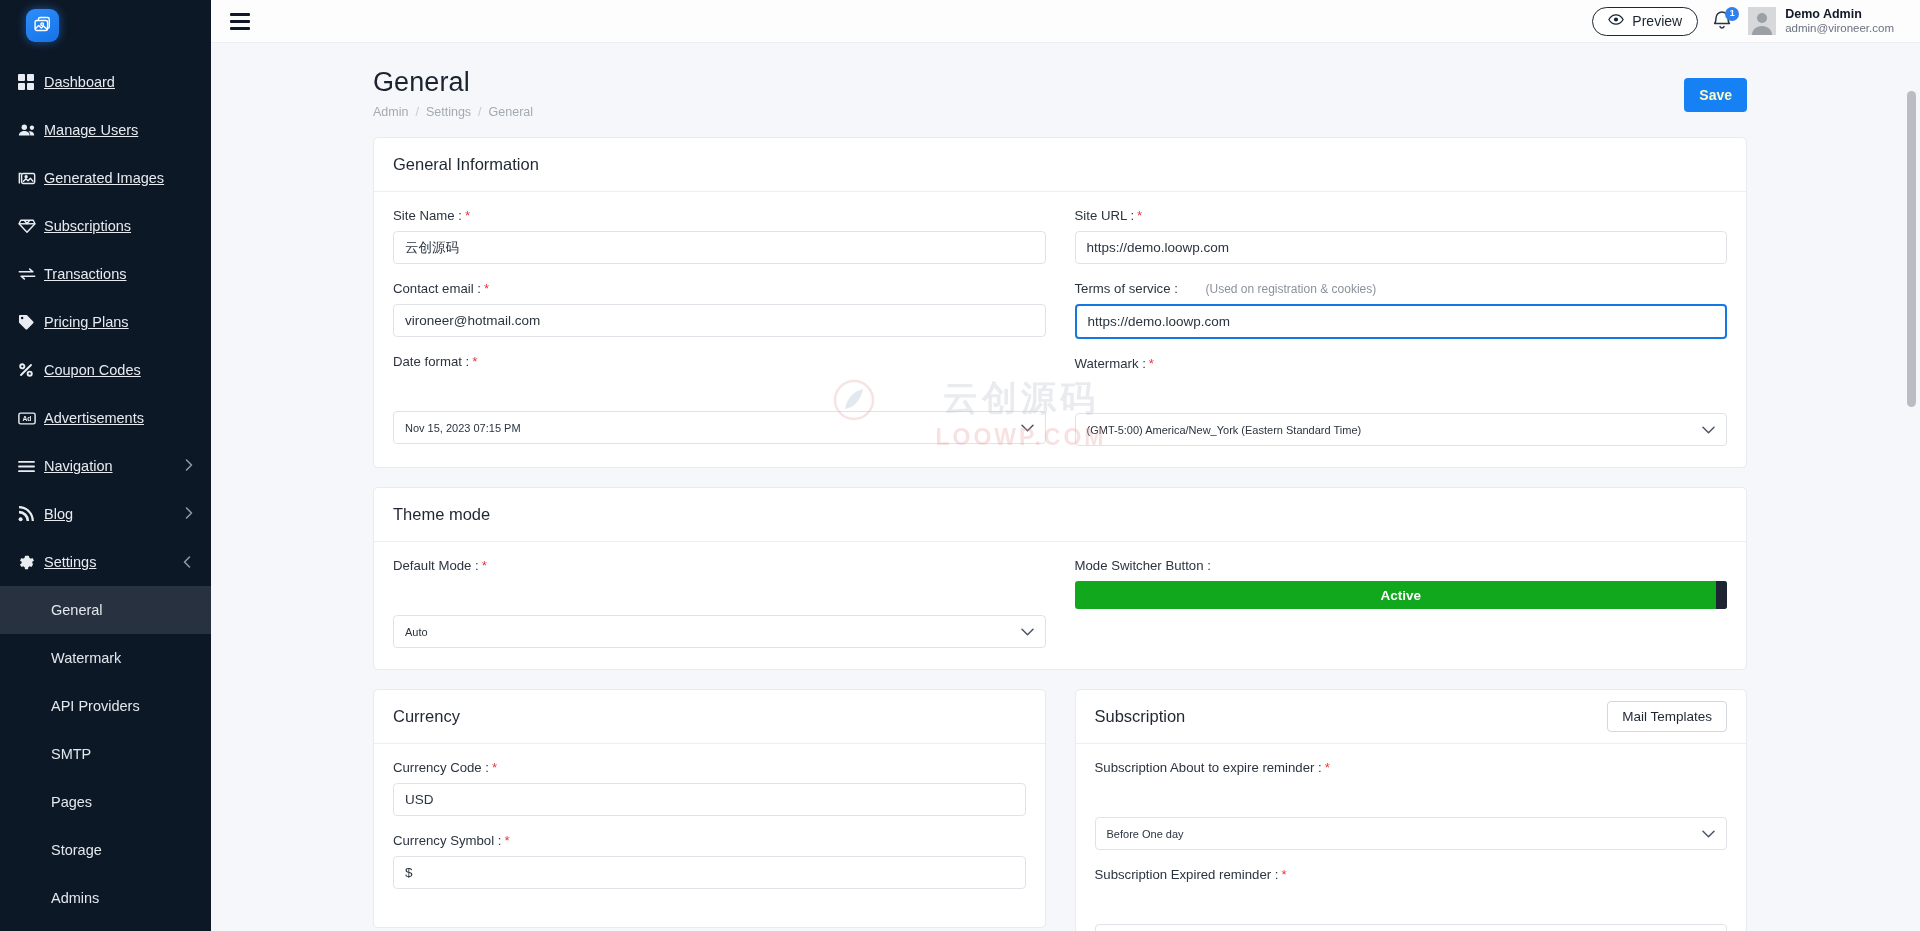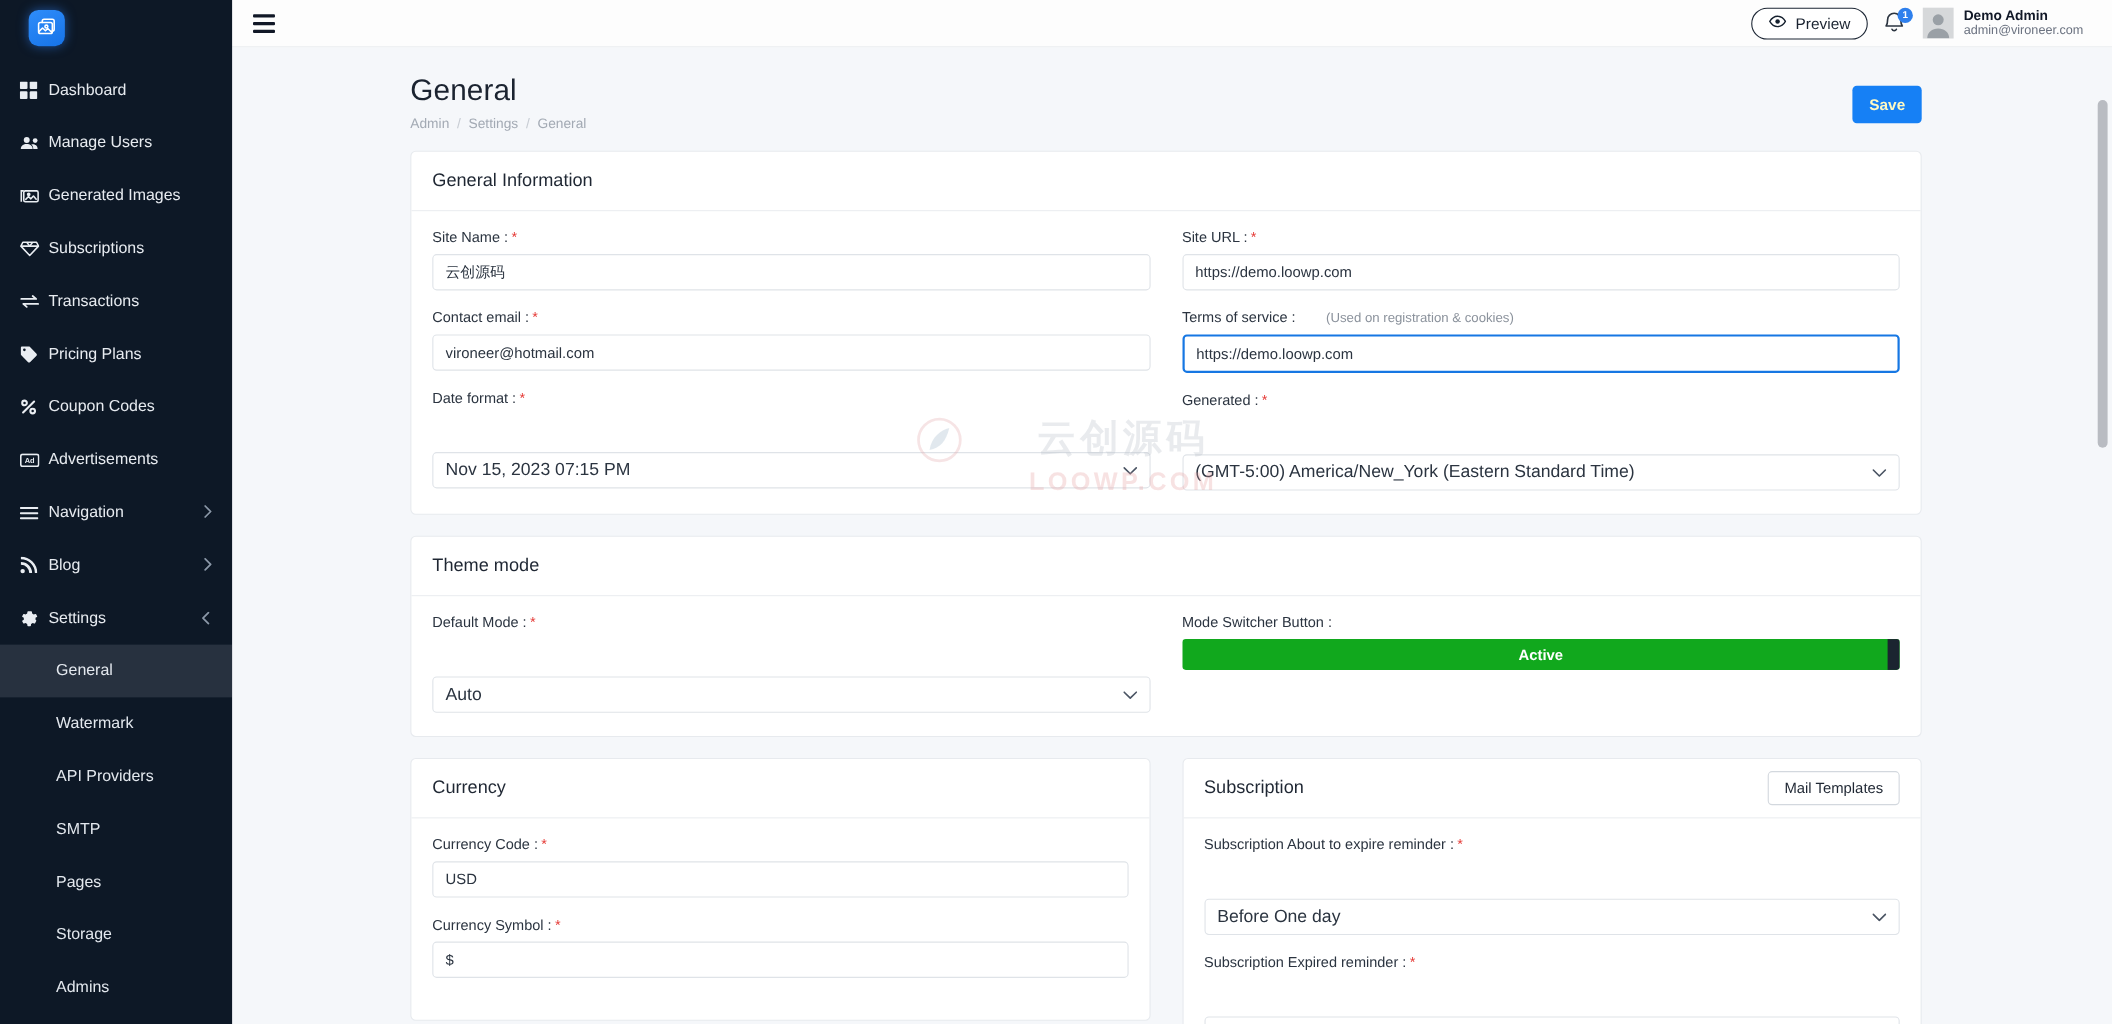--- a/index.html
+++ b/index.html
@@ -36,20 +36,21 @@
   .nav { padding-top: 8px; }
   .nav-item {
     display: flex; align-items: center;
     height: 48px;
     padding: 0 18px 0 18px;
     color: #e7ebf0;
     font-size: 14.5px;
     cursor: pointer;
     position: relative;
     white-space: nowrap;
+    text-decoration: underline;
   }
   .nav-item .ico {
     width: 26px; min-width: 26px;
     display: flex; align-items: center; justify-content: flex-start;
     color: #e9edf2;
   }
   .nav-item .lbl { flex: 1; }
   .nav-item .chev {
     color: #8b98a8; font-size: 12px; line-height: 1;
     display: inline-block;
@@ -181,21 +182,21 @@
     background: #fff; outline: none;
   }
   .finput.focused {
     border: 2px solid #1677e3;
     height: 35px;
   }
   .fselect {
     width: 100%; height: 33px;
     border: 1px solid #dfe3e8; border-radius: 4px;
     padding: 0 30px 0 11px;
-    font-size: 16px; color: #2b3440;
+    font-size: 11px; color: #2b3440;
     background: #fff;
     display: flex; align-items: center;
     position: relative; cursor: pointer; margin-top: 42px;
   }
   .fselect .caret {
     position: absolute; right: 11px; top: 50%;
     transform: translateY(-50%);
     color: #4a5463;
   }
   
@@ -536,21 +537,21 @@
                   </div>
                   <div class="fgroup">
                     <label class="flabel">
                       <span>Terms of service :</span>
                       <span class="hint">(Used on registration &amp; cookies)</span>
                     </label>
                     <input class="finput focused" value="https://demo.loowp.com" style="">
                   </div>
                   <div class="fgroup" style="margin-bottom:0">
                     <label class="flabel">
-                      <span>Generated :</span><span class="req">*</span>
+                      <span>Watermark :</span><span class="req">*</span>
                     </label>
                     <div class="fselect">
                       <span>(GMT-5:00) America/New_York (Eastern Standard Time)</span>
                       <span class="caret">
                         <svg width="13" height="8" viewBox="0 0 13 8" fill="none" stroke="currentColor" stroke-width="1.5" stroke-linecap="round" stroke-linejoin="round">
                             <path d="M1 1.3l5.5 5.4L12 1.3"></path>
                           </svg>
                       </span>
                     </div>
                   </div>

